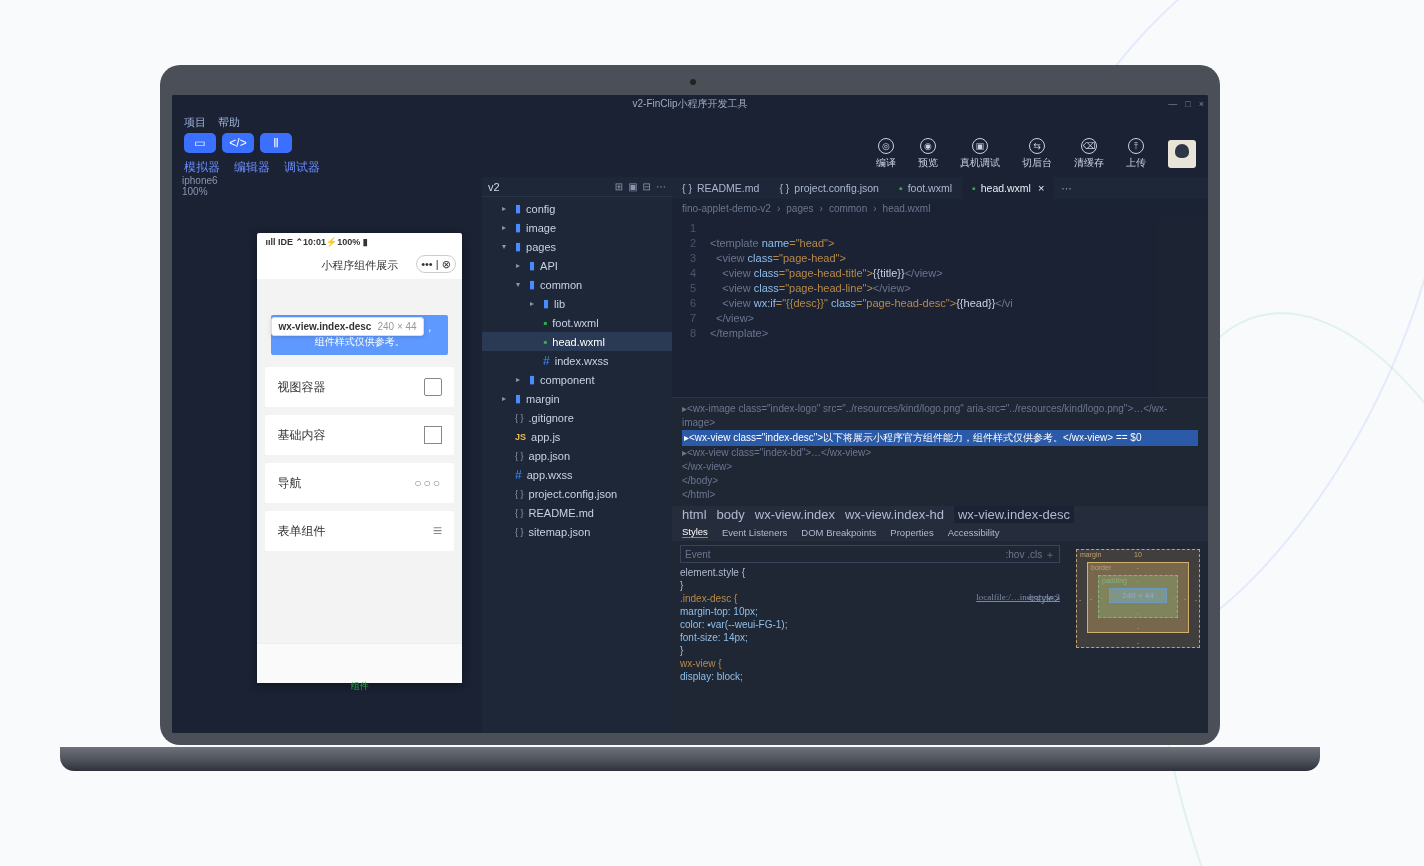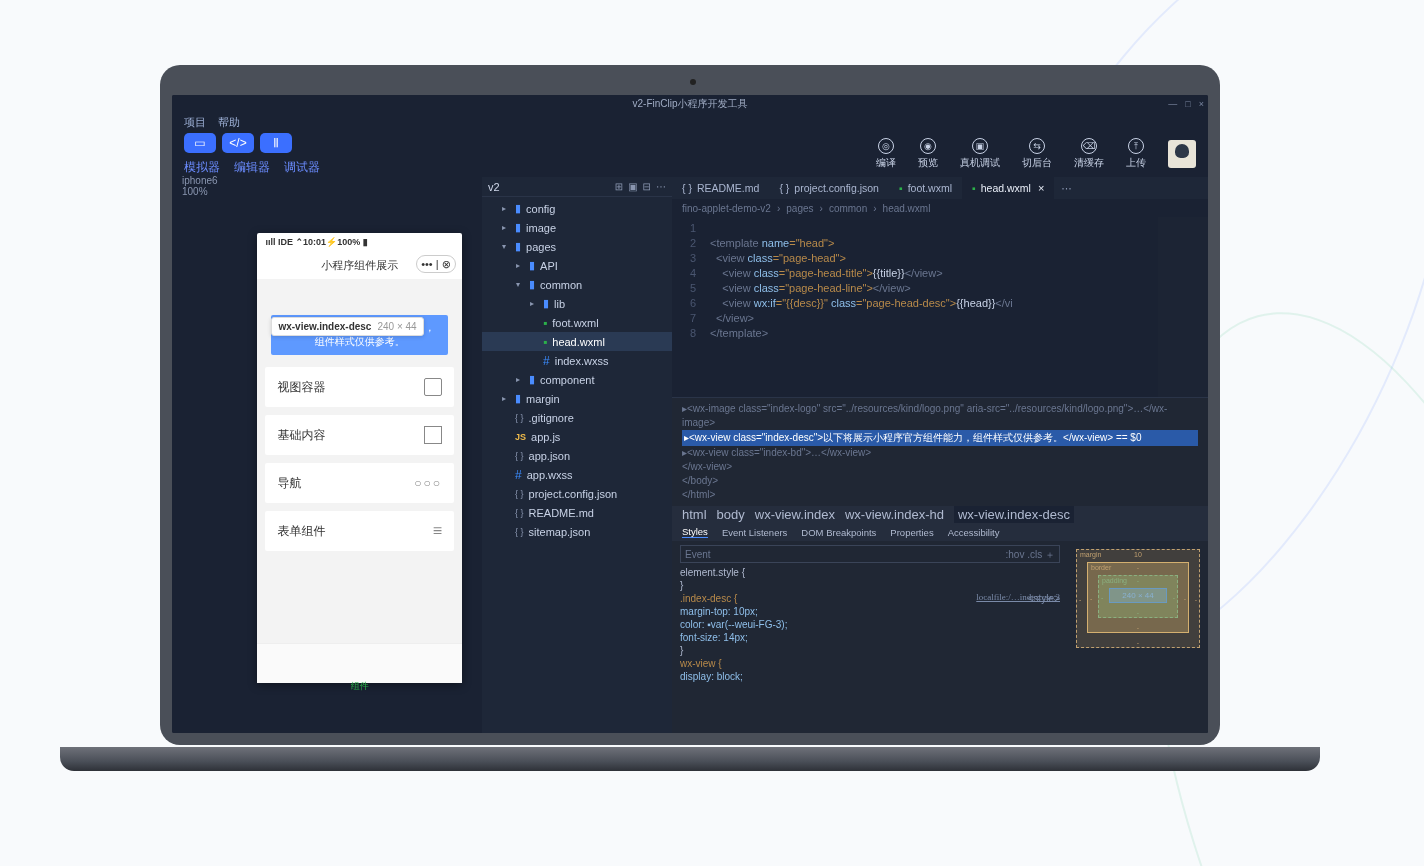--- a/index.html
+++ b/index.html
@@ -397,21 +397,21 @@
         <div class="styles-row">
           <div class="styles">
             <div class="filter">
                     <span>Event</span>
                     <span>:hov .cls ＋</span>
                   </div>
             <span>element.style {</span><br>
             <span>}</span><br>
             <span class="c-s">.index-desc {</span><span style="float:right;color:#7a8aa8">&lt;style&gt;</span><br>
             <span class="c-a">  margin-top: 10px;</span><br>
-            <span class="c-a">  color: ▪var(--weui-FG-3);</span><br>
+            <span class="c-a">  color: ▪var(--weui-FG-1);</span><br>
             <span class="c-a">  font-size: 14px;</span><br>
             <span>}</span><br>
             <span class="c-s">wx-view {</span><span class="src-file">localfile:/…index.css:2</span><br>
             <span class="c-a">  display: block;</span>
           </div>
           <div class="box-model">
             <div class="bm-margin">
                     <span class="bm-lbl">margin</span>
                     <span class="bm-val-t">10</span>
                     <span class="bm-val-r">-</span>

